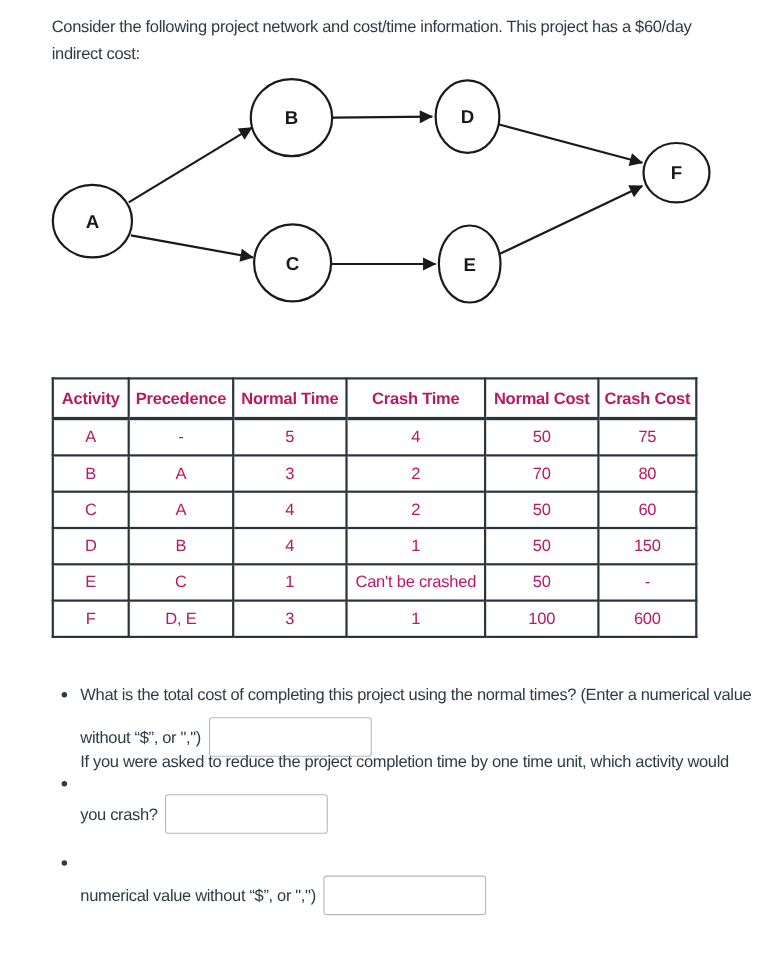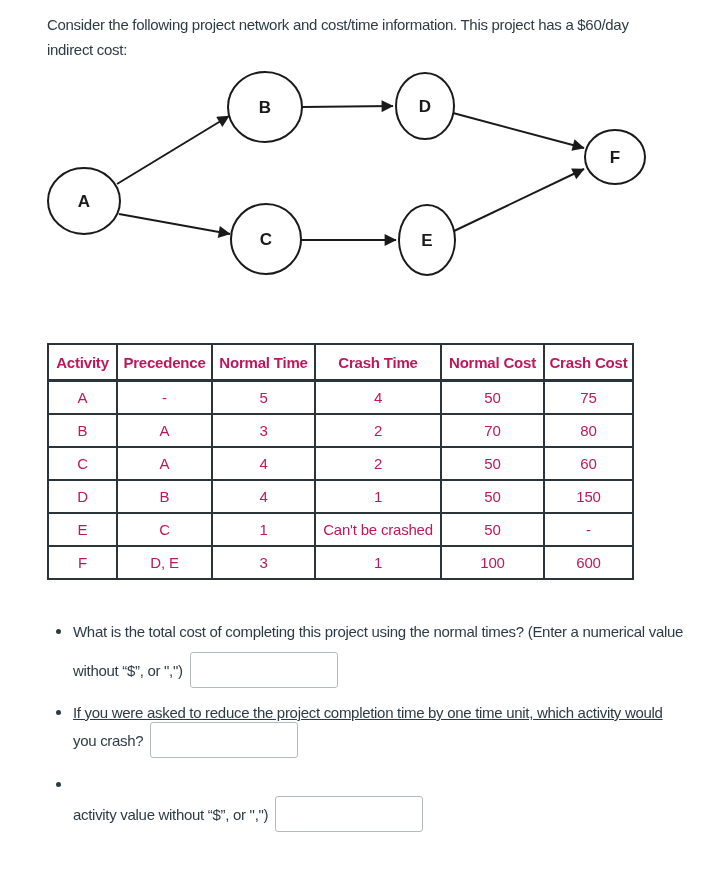--- a/index.html
+++ b/index.html
@@ -107,21 +107,21 @@
     border-radius: 3px;
     background: #ffffff;
     box-sizing: content-box;
     font-family: "Liberation Sans", sans-serif;
     font-size: 15px;
     color: #2d3b45;
     padding: 0 6px;
     outline: none;
   }
   #q1-l1 { top: 620px; } #b1 { top: 629px; } #q1-row { top: 652px; }
-  #q2-l1 { top: 701px; text-decoration: underline; } #b2 { top: 710px; } #q2-row { top: 722px; justify-content: flex-end; }
+  #q2-l1 { top: 681px; } #b2 { top: 710px; } #q2-row { top: 722px; justify-content: flex-end; }
   #q3-l1 { top: 773px; } #b3 { top: 782px; } #q3-row { top: 796px; }
 </style>
 </head>
 <body>
 
 <div class="page">
 
   <div class="intro">
     <div>Consider the following project network and cost/time information. This project has a $60/day</div>
     <div>indirect cost:</div>
@@ -237,17 +237,17 @@
 
   <span class="bullet" id="b2"></span>
   <div class="qline" id="q2-l1">If you were asked to reduce the project completion time by one time unit, which activity would</div>
   <div class="qrow" id="q2-row">
     <span>you crash?</span>
     <input type="text" class="answer" value="" style="">
   </div>
 
   <span class="bullet" id="b3"></span>
   <div class="qrow" id="q3-row">
-    <span>activity value without “$”, or ",")</span>
+    <span>numerical value without “$”, or ",")</span>
     <input type="text" class="answer" value="" style="">
   </div>
 
 </div>
 
 </body></html>

